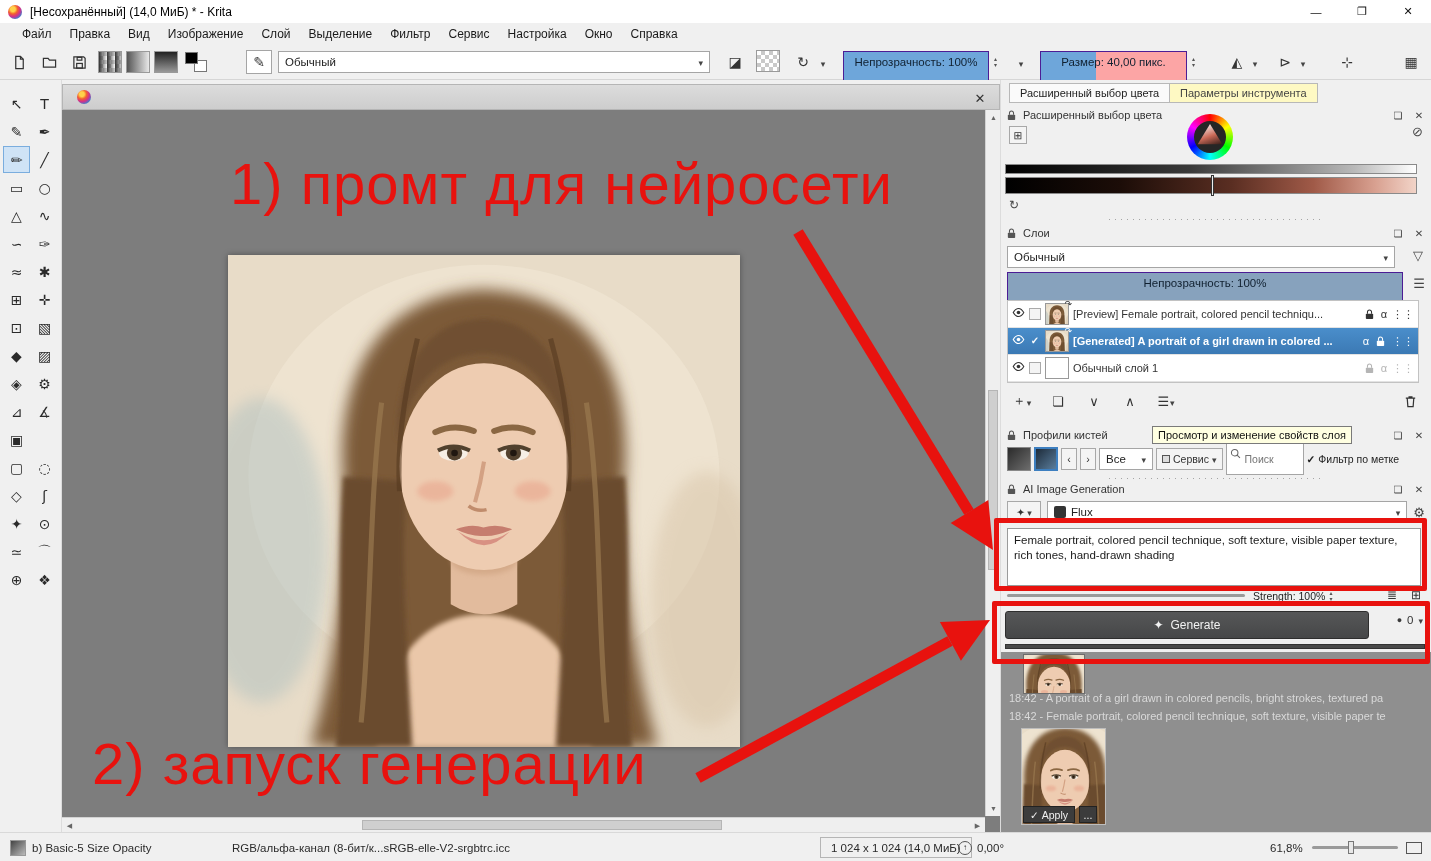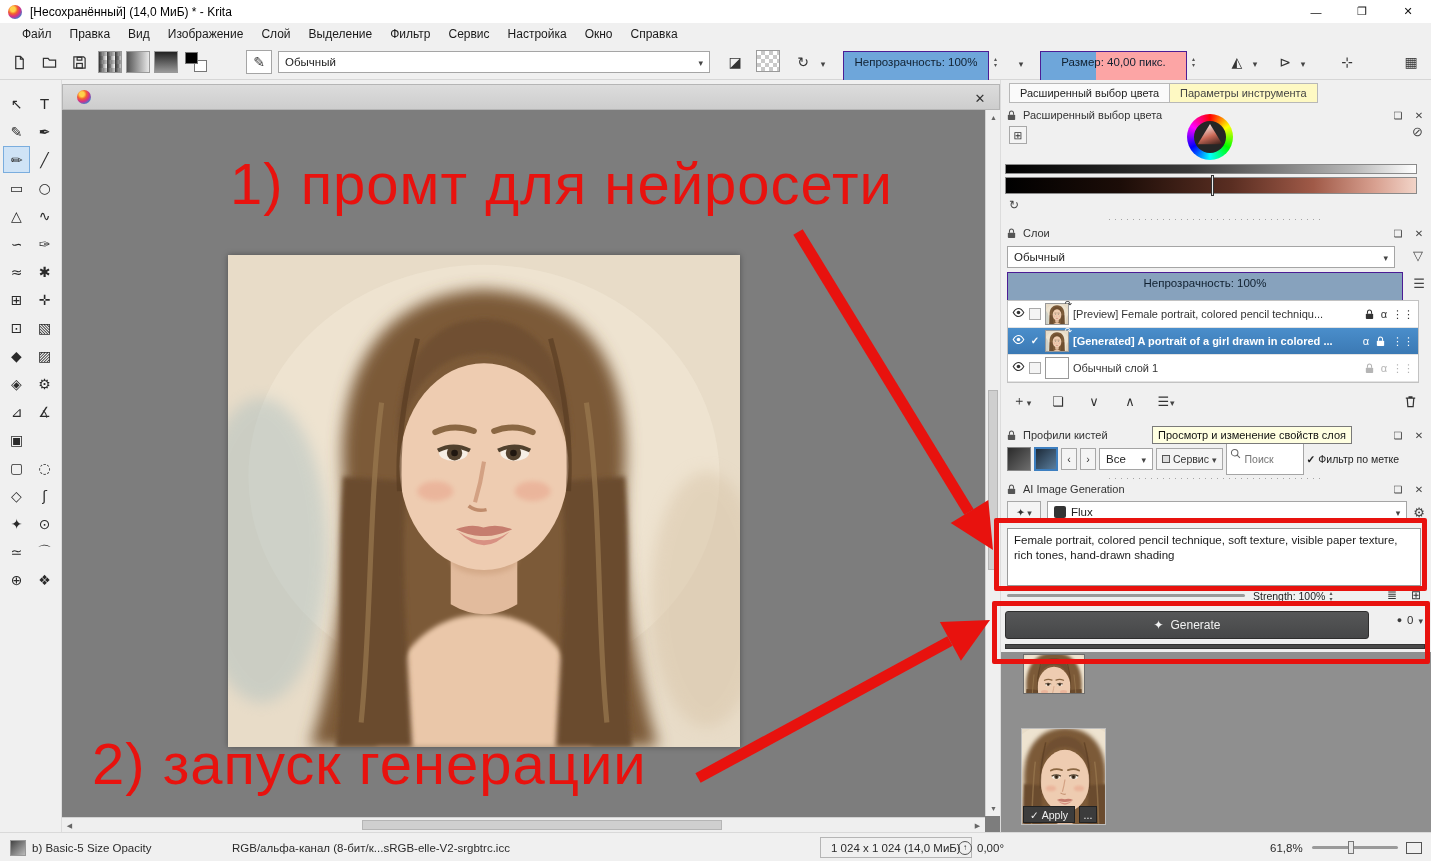--- a/index.html
+++ b/index.html
@@ -559,20 +559,22 @@
     <span class="caret"></span>
   </div>
   <div style="position:absolute; left:4px; top:564px; right:6px; height:5px; background:#4a4a4a; border:1px solid #333"></div>
 
   <div class="results" style="top:572px">
     <div class="thumbframe" style="left:22px; top:2px; width:62px; height:40px">
       <svg viewBox="40 20 120 78" width="60" height="38" preserveAspectRatio="none">
           <use href="#portrait"></use>
         </svg>
     </div>
+    <div class="hist" style="top:40px">18:42 - A portrait of a girl drawn in colored pencils, bright strokes, textured pa</div>
+    <div class="hist" style="top:58px">18:42 - Female portrait, colored pencil technique, soft texture, visible paper te</div>
     <div class="thumbframe" style="left:20px; top:76px; width:85px; height:97px; border-color:#bdbdbd">
       <svg viewBox="42 16 112 128" width="83" height="95" preserveAspectRatio="none">
           <use href="#portrait"></use>
         </svg>
     </div>
     <div class="darkbtn" style="left:22px; top:154px; width:52px; height:17px">
       <span>✓</span>
       <span>Apply</span>
     </div>
     <div class="darkbtn" style="left:78px; top:154px; width:18px; height:17px">...</div>

